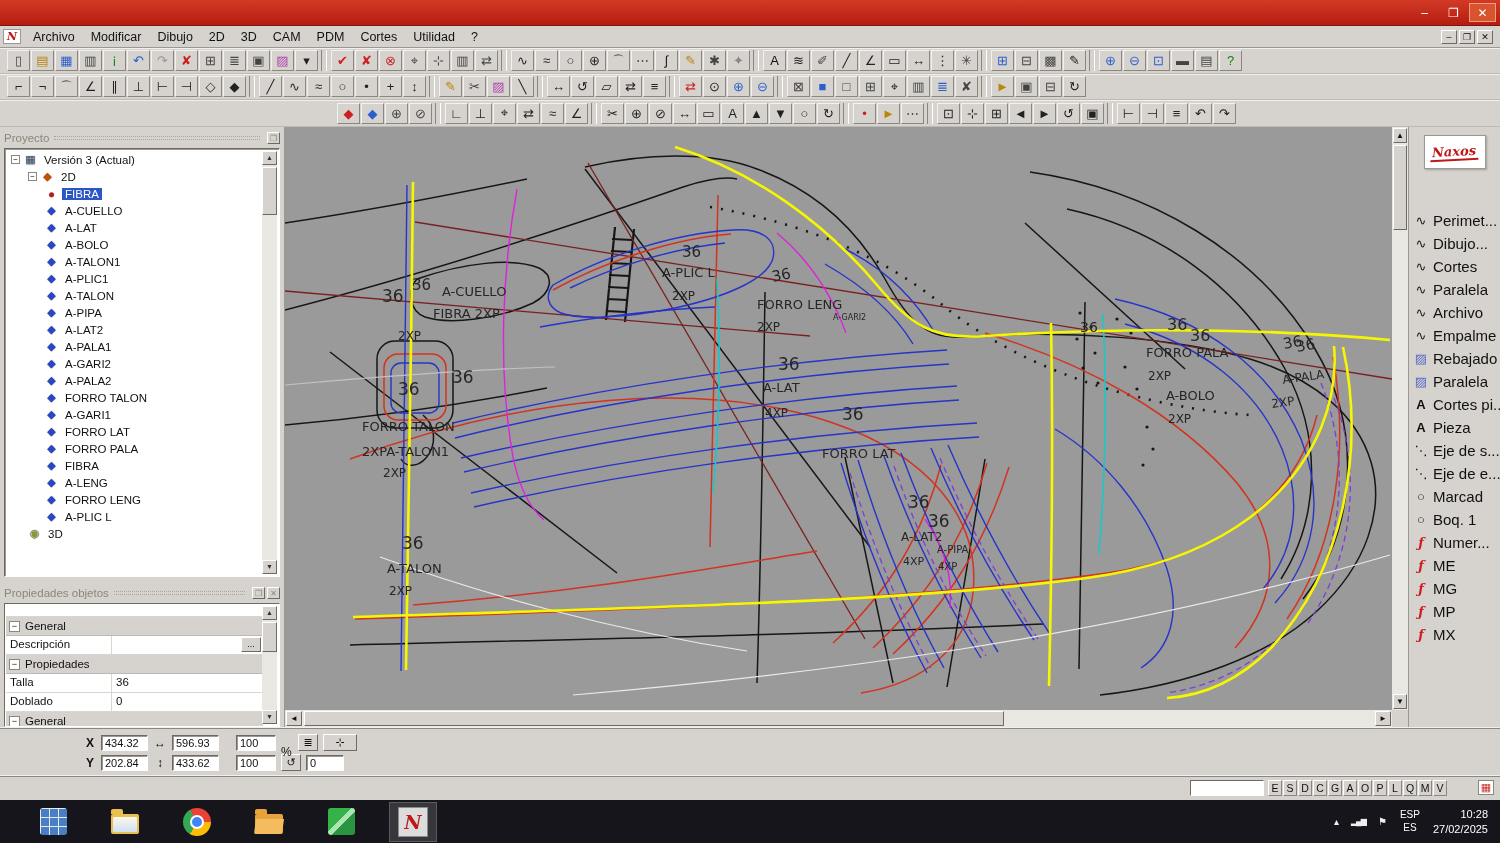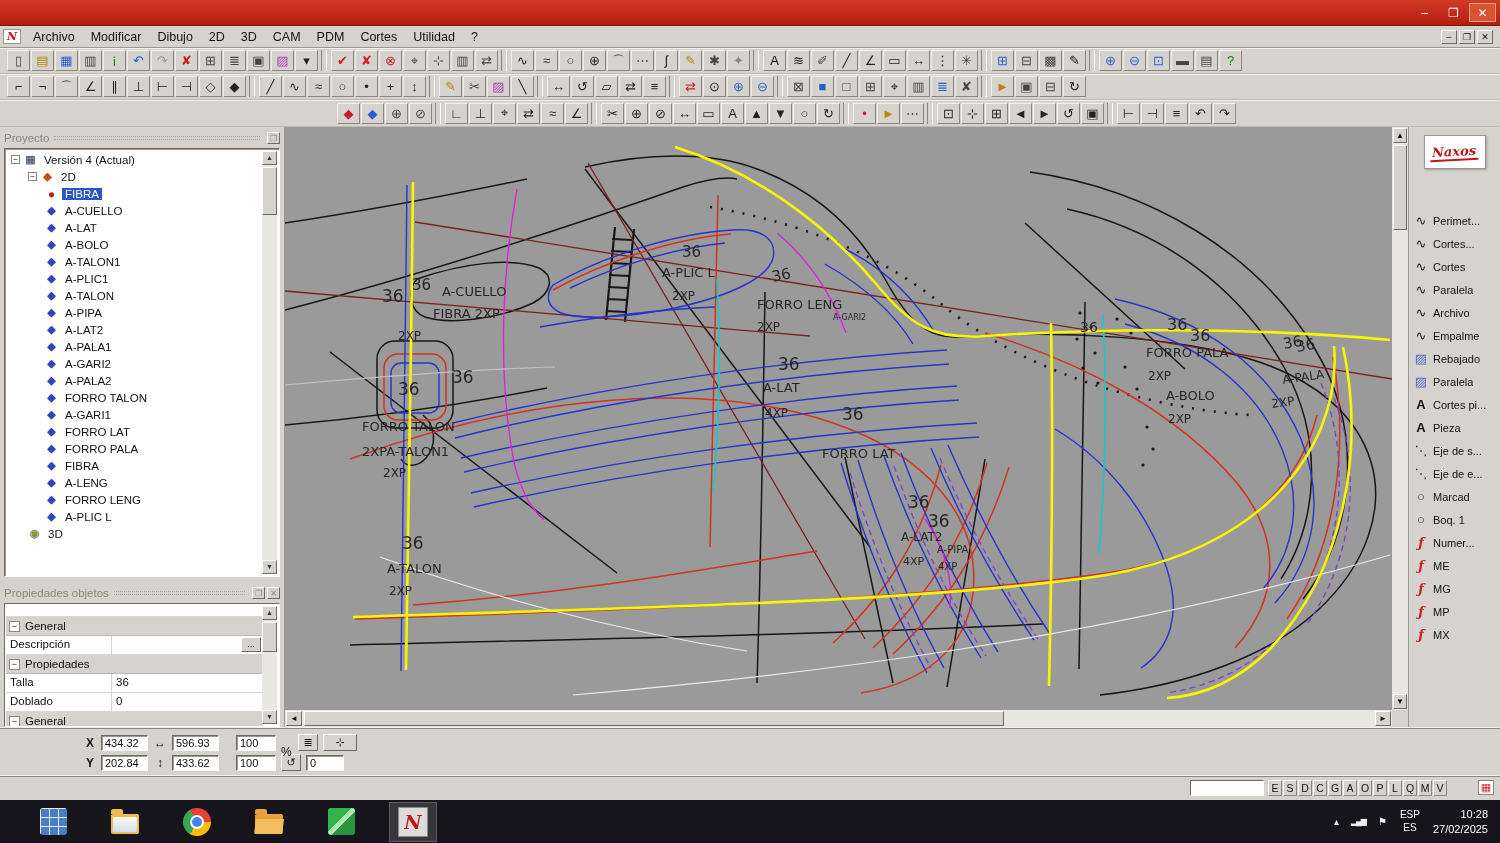--- a/index.html
+++ b/index.html
@@ -71,21 +71,21 @@
 
 .right-panel{position:absolute;left:1408px;top:127px;width:92px;height:600px;background:#d6d3ce;border-left:1px solid #9a9890}
 .logo-box{margin:8px auto 0;width:62px;height:34px;background:#fff;border:1px solid #9a9890;box-shadow:1px 1px 2px rgba(0,0,0,.25);display:flex;align-items:center;justify-content:center}
 .logo-text{font:bold italic 13px "DejaVu Serif",serif;color:#c01818;border-bottom:2px solid #c01818;padding:0 2px;transform:rotate(-3deg)}
 .tools{margin-top:40px}
 .tool-row{height:23px;display:flex;align-items:center;padding-left:4px;gap:4px;cursor:default}
 .tool-icon{width:16px;text-align:center;font-size:13px;flex:0 0 auto}
 .tool-icon.hatch{color:#5566cc}
 .tool-icon.fcurve{color:#cc2020;font:bold italic 13px "DejaVu Serif",serif}
 .tool-icon.A{font-weight:bold}
-.tool-label{font-size:11px;white-space:nowrap;overflow:hidden}
+.tool-label{font-size:15px;white-space:nowrap;overflow:hidden}
 
 
 .statusbar{position:absolute;top:727px;left:0;width:1500px;height:48px;background:#d6d3ce;border-top:1px solid #f2f0ec;box-shadow:inset 0 1px 0 #8a8780}
 .coord-grid{position:absolute;left:86px;top:5px}
 .coord-row{display:flex;align-items:center;gap:5px;height:19px;margin-bottom:1px}
 .coord-label{width:10px;font-size:12px;font-weight:bold}
 .num-box{width:47px;height:16px;background:#fff;border:1px solid;border-color:#6d6a65 #fff #fff #6d6a65;box-shadow:inset 1px 1px 0 #9a9890;font-size:11px;padding:1px 3px;font-family:"Liberation Sans",sans-serif}
 .coord-icon{width:14px;text-align:center;font-size:12px}
 .num-box.scale{width:40px;margin-left:12px}
 .pct{width:12px;font-size:12px;transform:translateY(9px)}
@@ -311,21 +311,21 @@
     <div class="panel-header">
       <span>Proyecto</span>
       <span class="panel-leader"></span>
       <span class="ph-btn">❐</span>
     </div>
     <div class="tree-box">
       <div class="tree-inner">
           <div class="tree-row" style="padding-left: 4px;">
             <span class="expander">−</span>
             <span class="ticon" style="color: rgb(90, 106, 138);">▦</span>
-            <span class="tlabel">Versión 4 (Actual)</span>
+            <span class="tlabel">Versión 3 (Actual)</span>
           </div>
           <div class="tree-row" style="padding-left: 21px;">
             <span class="expander">−</span>
             <span class="ticon" style="color: rgb(197, 80, 0);">◆</span>
             <span class="tlabel">2D</span>
           </div>
           <div class="tree-row" style="padding-left: 38px;">
             <span class="ticon" style="color: rgb(204, 18, 18);">●</span>
             <span class="tlabel selected">FIBRA</span>
           </div>
@@ -635,21 +635,21 @@
   <div class="logo-box">
     <span class="logo-text">Naxos</span>
   </div>
   <div class="tools">
       <div class="tool-row">
         <span class="tool-icon wave">∿</span>
         <span class="tool-label">Perimet...</span>
       </div>
       <div class="tool-row">
         <span class="tool-icon wave">∿</span>
-        <span class="tool-label">Cortes...</span>
+        <span class="tool-label">Dibujo...</span>
       </div>
       <div class="tool-row">
         <span class="tool-icon wave">∿</span>
         <span class="tool-label">Cortes</span>
       </div>
       <div class="tool-row">
         <span class="tool-icon wave">∿</span>
         <span class="tool-label">Paralela</span>
       </div>
       <div class="tool-row">

